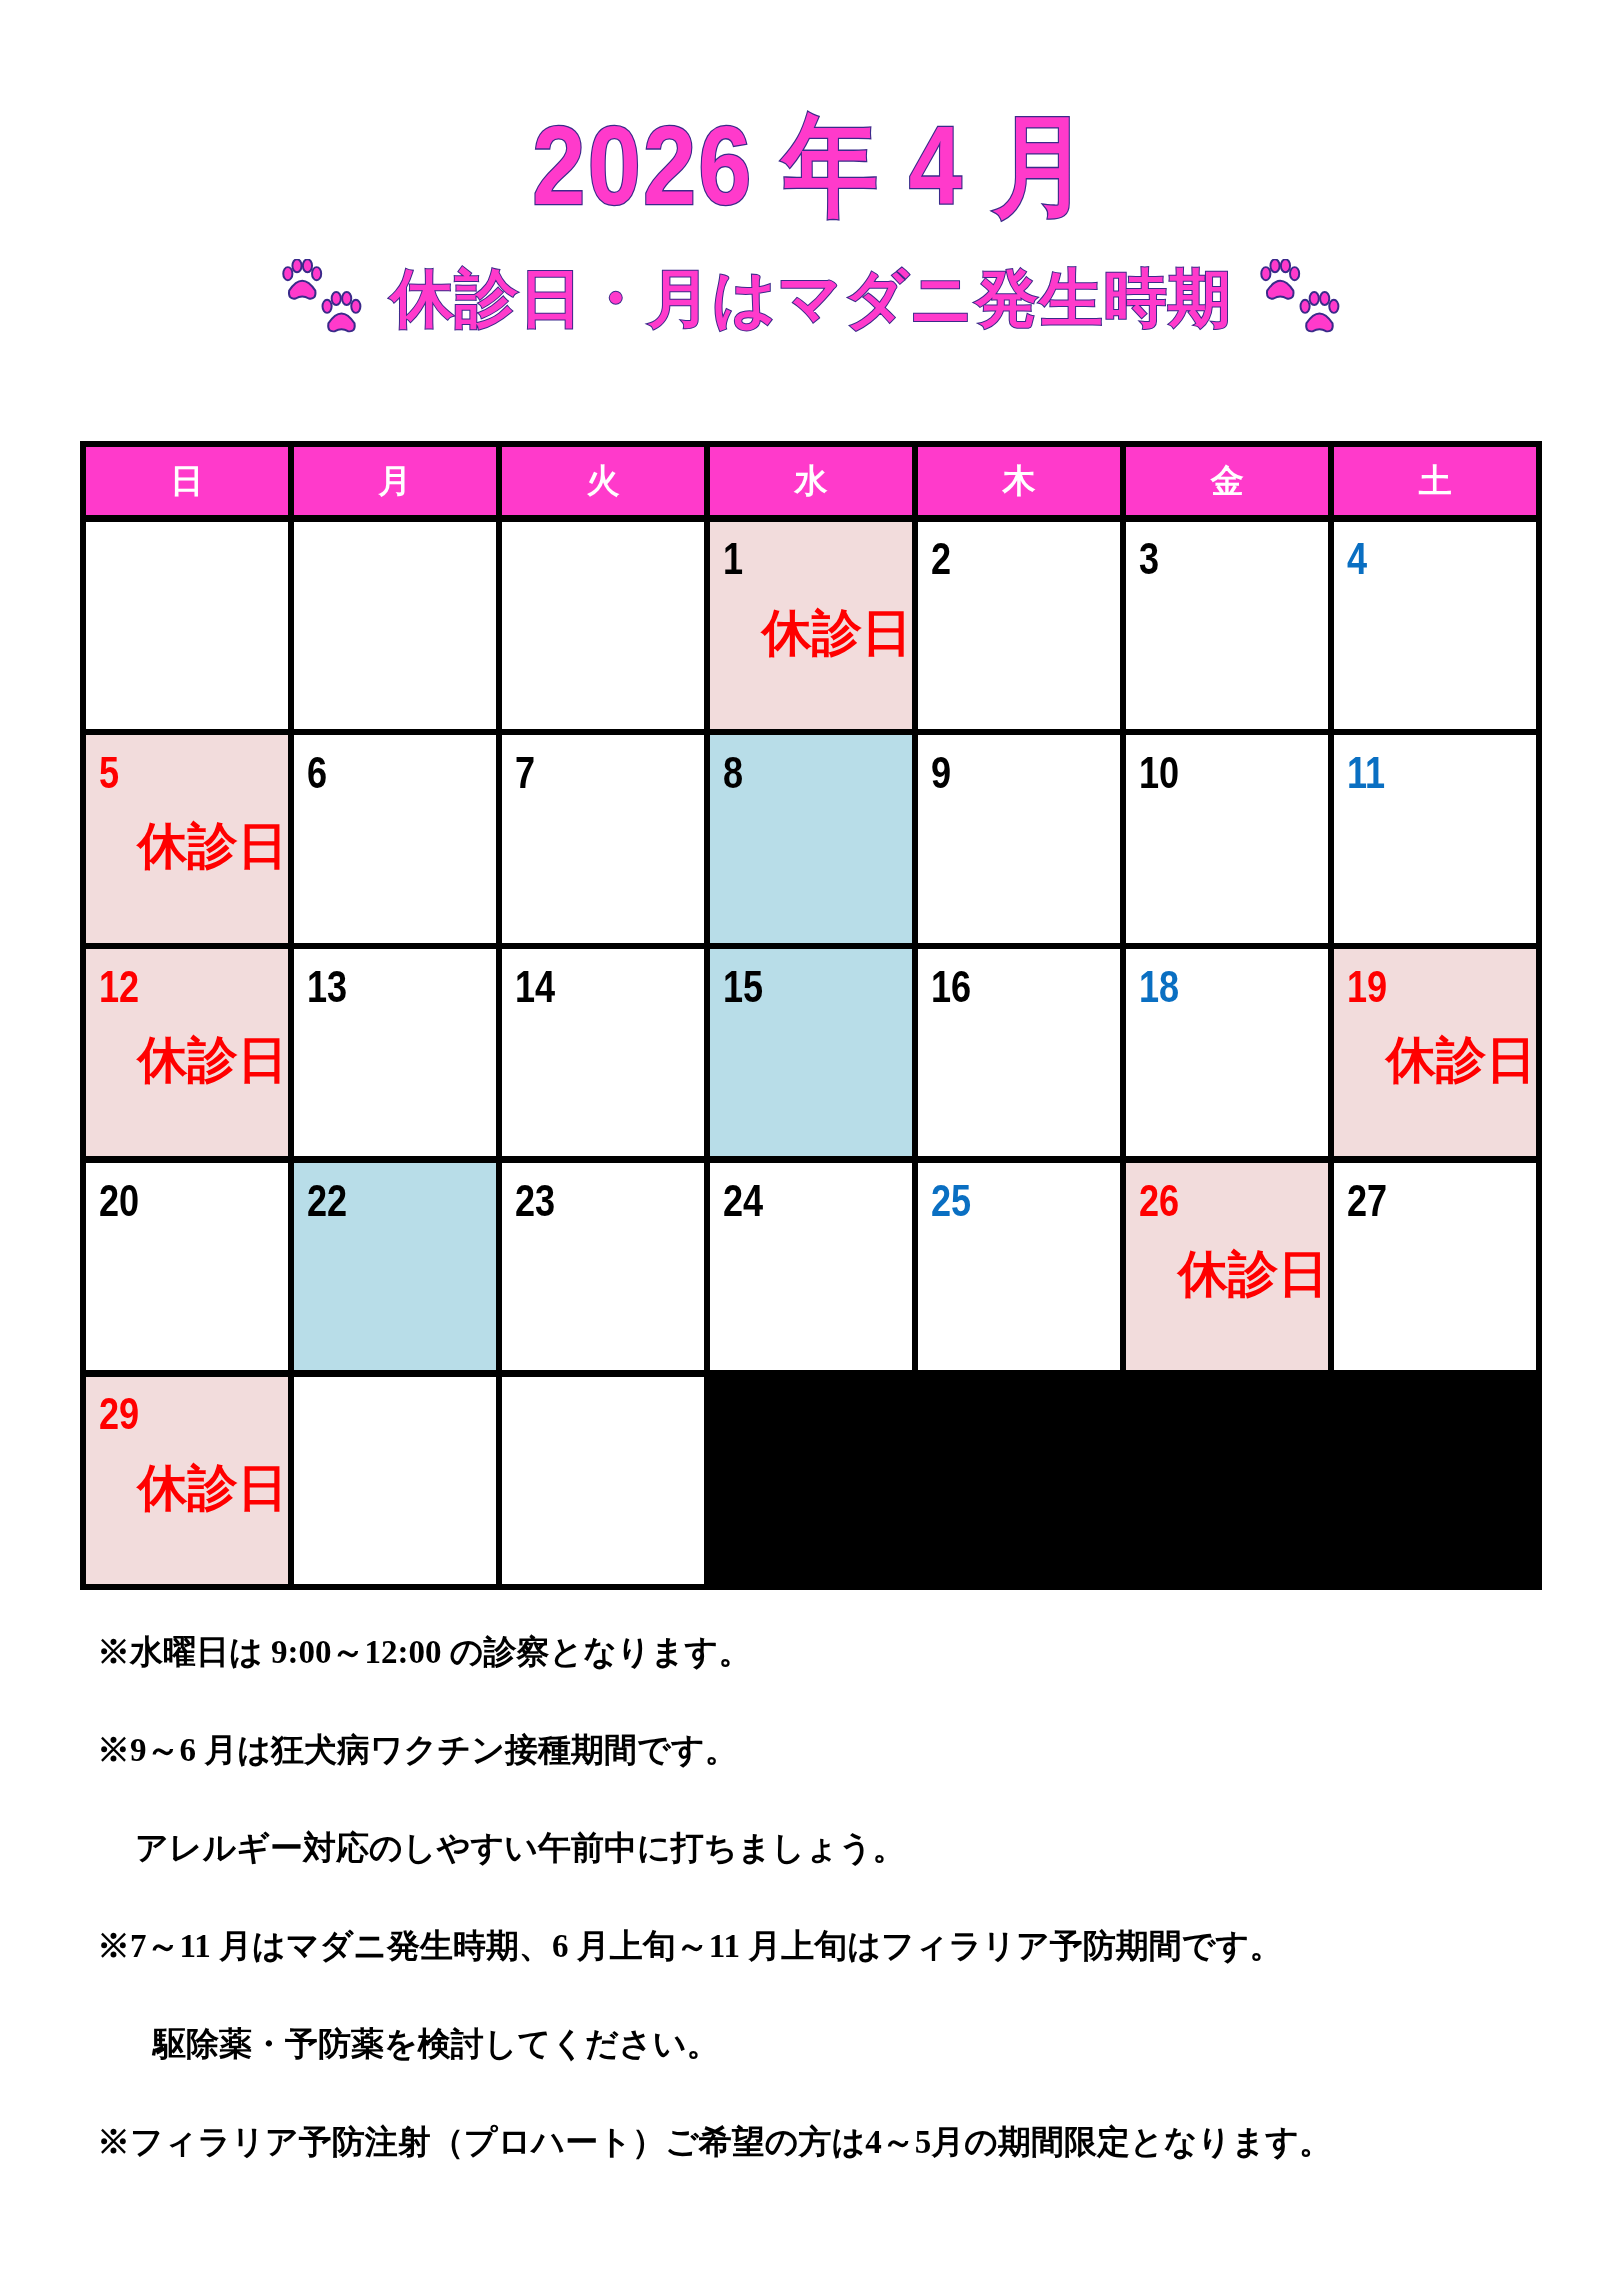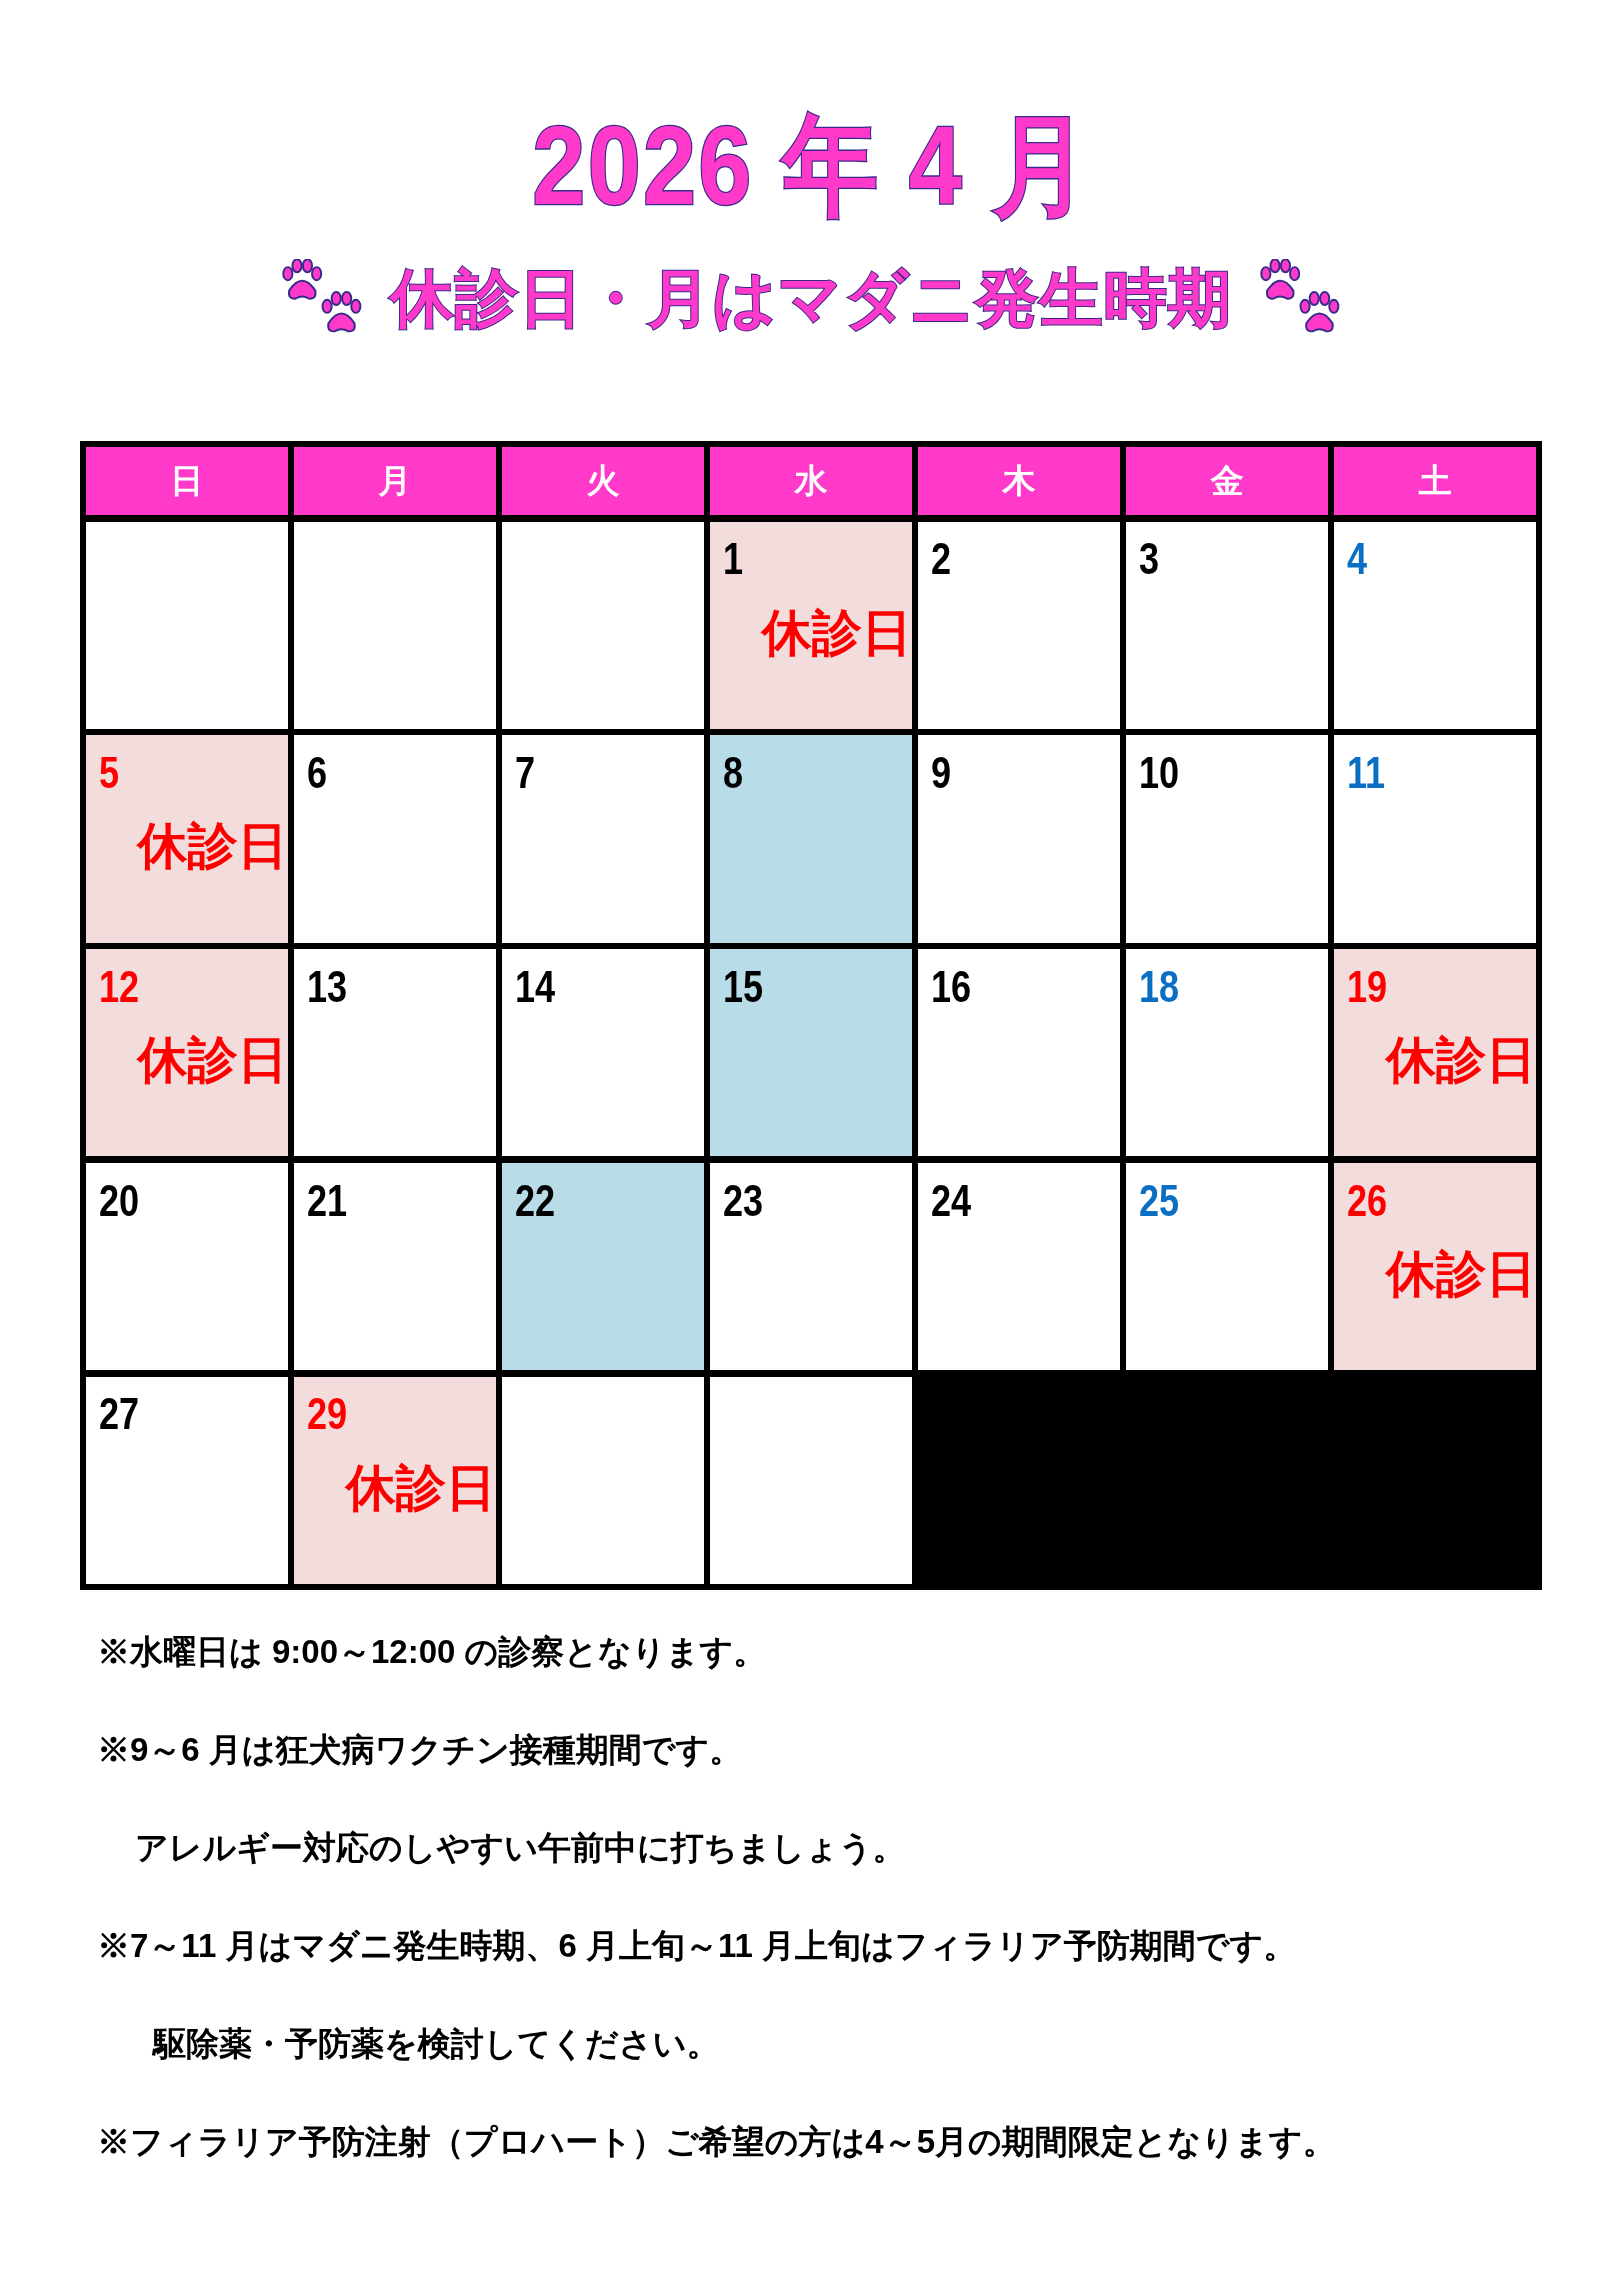--- a/index.html
+++ b/index.html
@@ -50,21 +50,21 @@
   .daynum.red { color: #ff0000; }
   .daynum.blue { color: #0a6fc2; }
   .closed-label {
     position: absolute; left: 0; right: 0; top: 86px; text-align: right;
     font-family: "DejaVu Sans", sans-serif; font-weight: bold; font-size: 50px; line-height: 1;
     color: #ff0000;
   }
 
   .notes { position: absolute; left: 97px; top: 1603px; width: 1472px; }
   .note {
-    font-family: Liberation Sans, sans-serif; font-weight: bold; font-size: 33px;
+    font-family: Liberation Serif, serif; font-weight: bold; font-size: 33px;
     color: #000; height: 98px; line-height: 98px; white-space: nowrap;
   }
   .note.indent1 { padding-left: 38px; }
   .note.indent2 { padding-left: 56px; }
 </style>
 </head>
 <body>
 
 <div class="title">2026 年 4 月</div>
 
@@ -169,23 +169,20 @@
     <div class="cell">
       <div class="daynum blue">18</div>
     </div>
     <div class="cell closed">
       <div class="daynum red">19</div>
       <div class="closed-label">休診日</div>
     </div>
     <div class="cell">
       <div class="daynum">20</div>
     </div>
-    <div class="cell">
-      <div class="daynum">21</div>
-    </div>
     <div class="cell wed-short">
       <div class="daynum">22</div>
     </div>
     <div class="cell">
       <div class="daynum">23</div>
     </div>
     <div class="cell">
       <div class="daynum">24</div>
     </div>
     <div class="cell">

